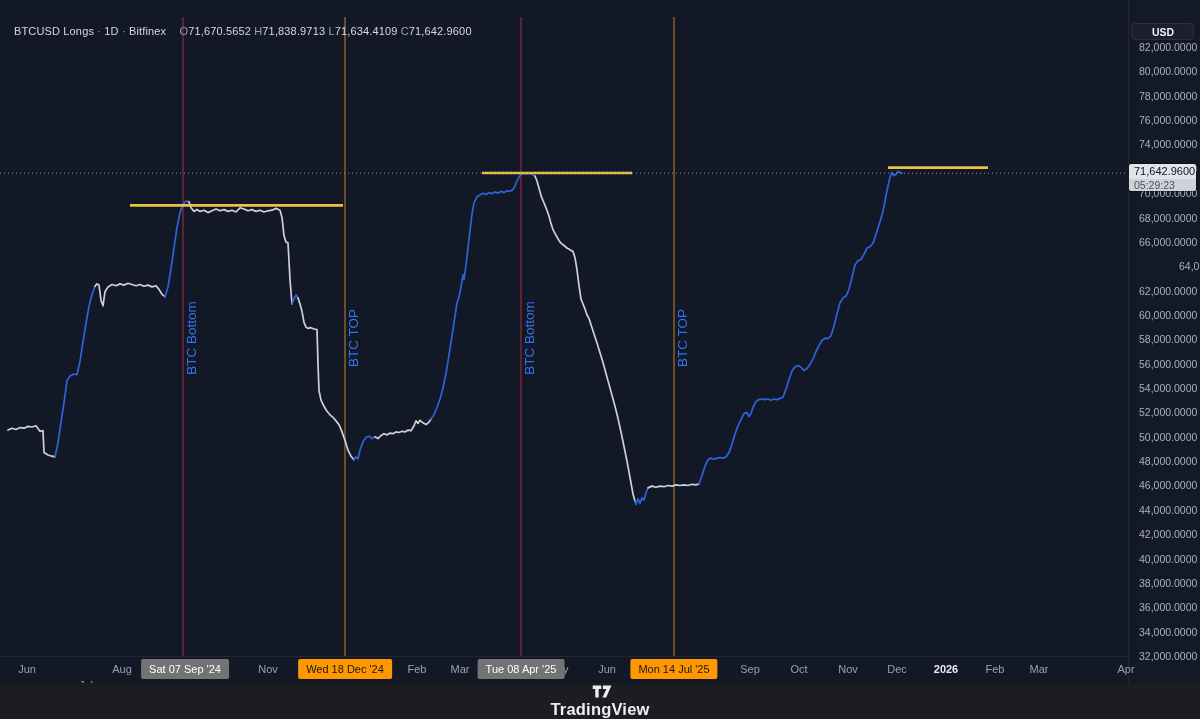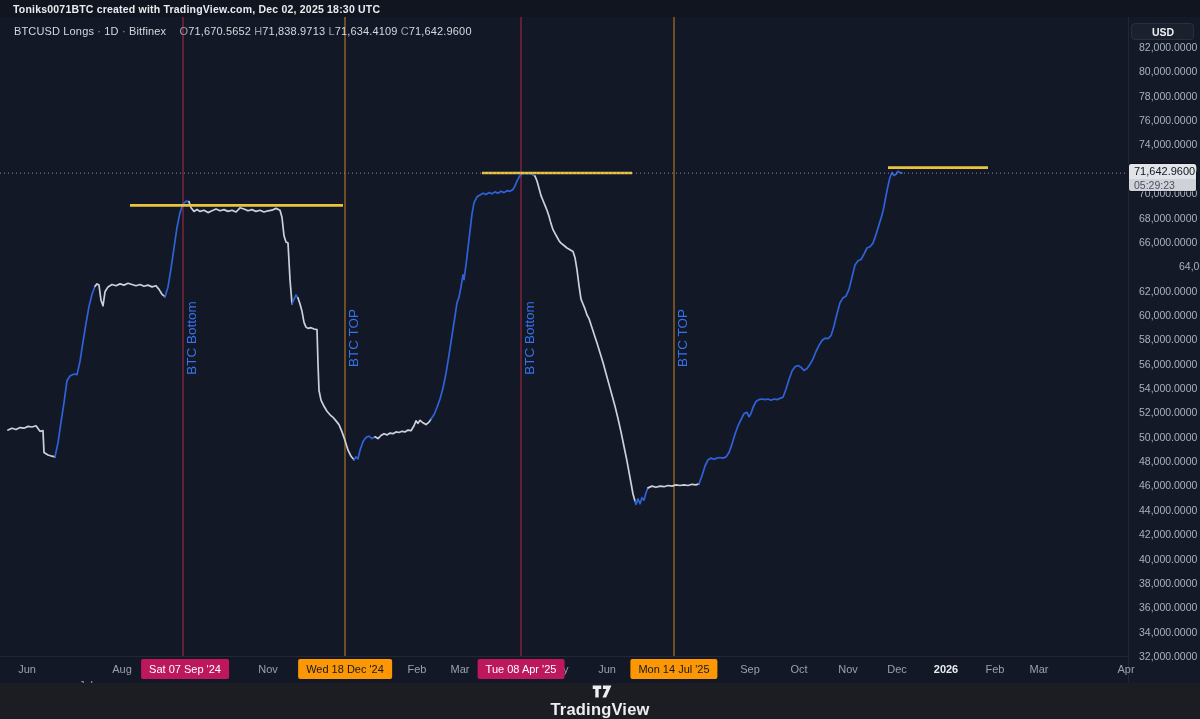--- a/index.html
+++ b/index.html
@@ -56,39 +56,36 @@
   .ta-label {
     position:absolute; top:6px; transform:translateX(-50%);
     font-size:11px; color:#9aa0ab; white-space:nowrap;
   }
   .ta-label.bold { color:#e9ebef; font-weight:700; }
   .ta-badge {
     position:absolute; top:2px; height:20px; transform:translateX(-50%);
     font-size:11px; line-height:20px; padding:0 8px; border-radius:2px;
     white-space:nowrap; z-index:14;
   }
-  .ta-badge.red { background:#be185d; color:#ffffff; }
+  .ta-badge.red { background:#737373; color:#ffffff; }
   .ta-badge.orange { background:#ff9800; color:#16181c; }
   .footer {
     position:absolute; left:0; top:683px; width:1200px; height:36px;
     background:#1c1d22; z-index:30; display:flex; align-items:center;flex-direction:column;
   }
   .footer .logo { margin-left:13px; margin-right:8px; }
   .footer .brand {
     color:#eceef2; font-size:16.5px; font-weight:700; letter-spacing:.2px;
   }
 </style>
 </head>
 <body>
 
 <div class="screen">
 
-  <div class="topbar">
-    <span>Toniks0071BTC created with TradingView.com, Dec 02, 2025 18:30 UTC</span>
-  </div>
 
   <svg id="chart-svg" width="1128" height="683">
       <line x1="183" y1="17" x2="183" y2="657" stroke="#c22e44" stroke-width="1" opacity="0.9"></line>
       <text x="196" y="338" fill="#3472f0" font-size="13.5" font-family="Liberation Sans, DejaVu Sans, sans-serif" text-anchor="middle" transform="rotate(-90 196 338)">BTC Bottom</text>
       <line x1="345" y1="17" x2="345" y2="657" stroke="#dd8e21" stroke-width="1" opacity="0.9"></line>
       <text x="358" y="338" fill="#3472f0" font-size="13.5" font-family="Liberation Sans, DejaVu Sans, sans-serif" text-anchor="middle" transform="rotate(-90 358 338)">BTC TOP</text>
       <line x1="521" y1="17" x2="521" y2="657" stroke="#c22e44" stroke-width="1" opacity="0.9"></line>
       <text x="534" y="338" fill="#3472f0" font-size="13.5" font-family="Liberation Sans, DejaVu Sans, sans-serif" text-anchor="middle" transform="rotate(-90 534 338)">BTC Bottom</text>
       <line x1="674" y1="17" x2="674" y2="657" stroke="#dd8e21" stroke-width="1" opacity="0.9"></line>
       <text x="687" y="338" fill="#3472f0" font-size="13.5" font-family="Liberation Sans, DejaVu Sans, sans-serif" text-anchor="middle" transform="rotate(-90 687 338)">BTC TOP</text>

